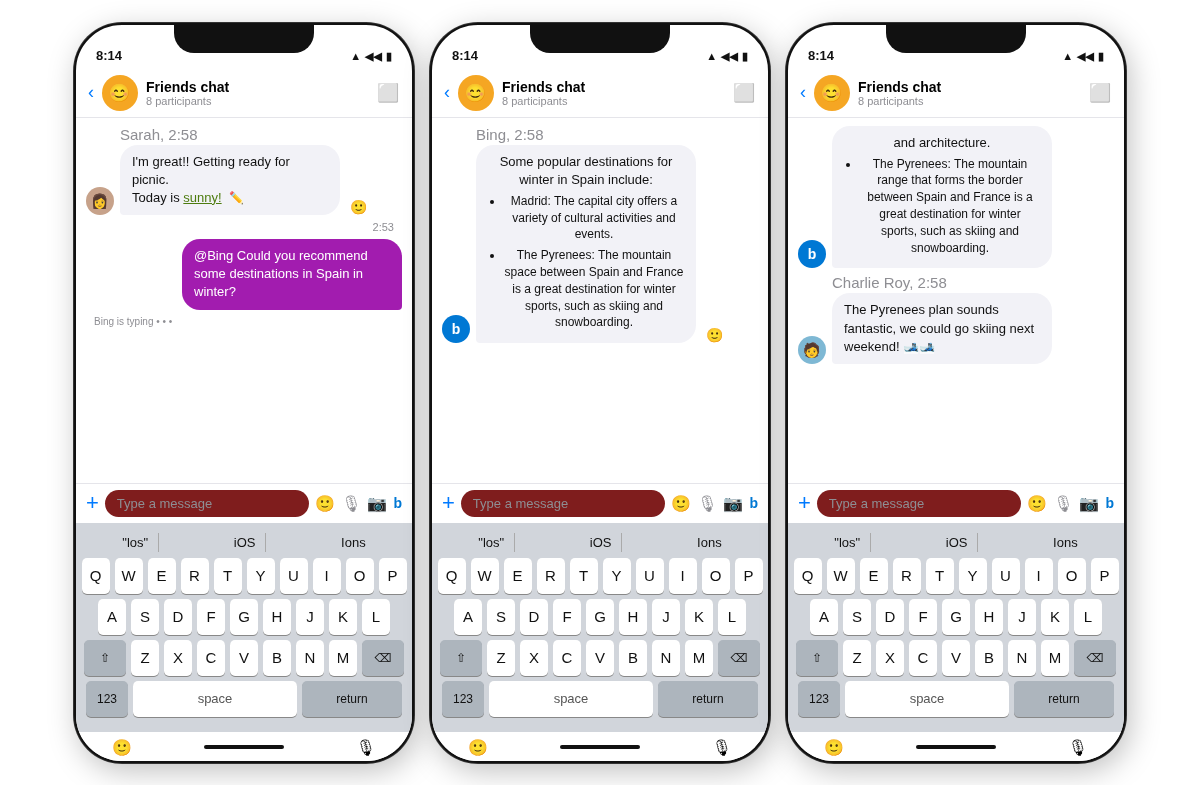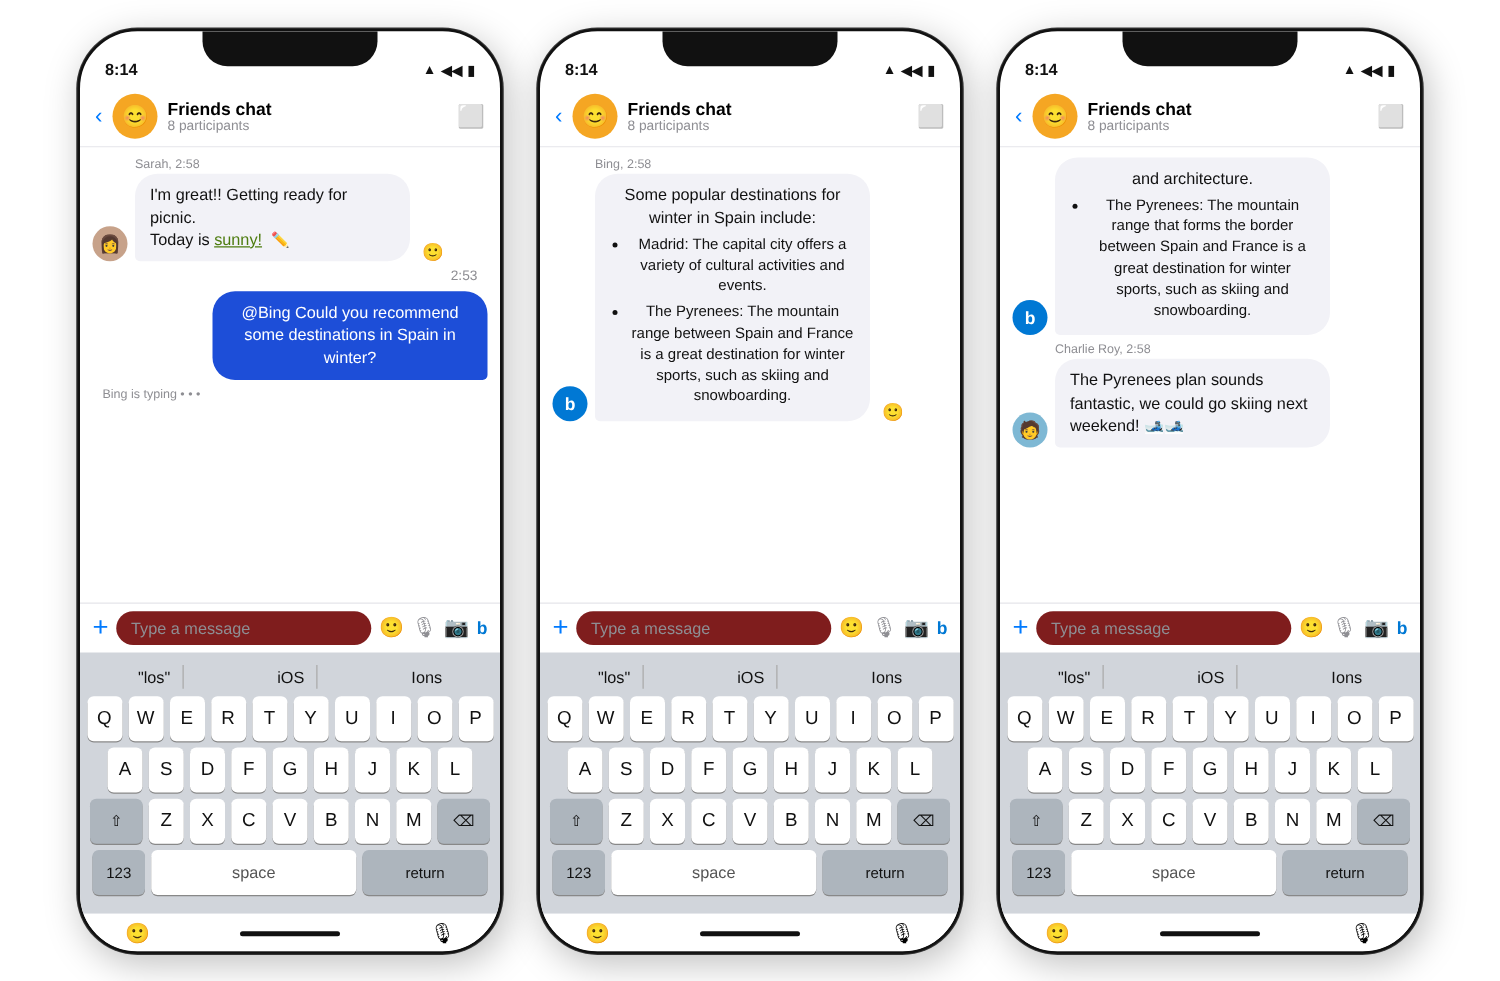--- a/index.html
+++ b/index.html
@@ -8,21 +8,21 @@
       display: flex;
       justify-content: center;
       align-items: center;
       width: 1200px;
       height: 785px;
       font-family: -apple-system, BlinkMacSystemFont, 'Segoe UI', sans-serif;
       gap: 18px;
     }
     .phones-container {
       display: flex;
-      gap: 28px;
+      gap: 16px;
       align-items: center;
       padding: 20px;
     }
     .phone {
       width: 340px;
       height: 740px;
       background: #fff;
       border-radius: 48px;
       border: 2px solid #111;
       box-shadow: 0 0 0 1px #333, 4px 8px 30px rgba(0,0,0,0.25);
@@ -114,38 +114,37 @@
       font-size: 14px;
     }
     .bubble {
       max-width: 220px;
       padding: 8px 12px;
       border-radius: 18px;
       font-size: 13px;
       line-height: 1.4;
     }
     .bubble.sent {
-      background: #1d4ed8;
+      background: #a21caf;
       color: #fff;
       border-bottom-right-radius: 4px;
-      text-align: center;
     }
     .bubble.received {
       background: #f2f2f7;
       color: #111;
       border-bottom-left-radius: 4px;
     }
     .bubble.bing-bubble {
       background: #f2f2f7;
       color: #111;
       border-bottom-left-radius: 4px;
       text-align: center;
     }
     .sender-name {
-      font-size: 10px;
+      font-size: 15px;
       color: #8e8e93;
       margin-bottom: 2px;
     }
     .bubble-group { display: flex; flex-direction: column; }
     .sunny-link { color: #4d7c0f; text-decoration: underline; }
     .typing-indicator {
       font-size: 10px;
       color: #8e8e93;
       padding-left: 8px;
     }
@@ -388,21 +387,21 @@
     </div>
     <div class="messages-area">
       <div class="message-row received">
         <div class="bing-icon">b</div>
         <div class="bubble-group">
           <div class="sender-name">Bing, 2:58</div>
           <div class="bubble bing-bubble">
             <span>Some popular destinations for winter in Spain include:</span>
             <ul>
               <li>Madrid: The capital city offers a variety of cultural activities and events.</li>
-              <li>The Pyrenees: The mountain range between Spain and France is a great destination for winter sports, such as skiing and snowboarding.</li>
+              <li>The Pyrenees: The mountain space between Spain and France is a great destination for winter sports, such as skiing and snowboarding.</li>
             </ul>
           </div>
         </div>
         <span class="reaction-icon">🙂</span>
       </div>
     </div>
     <div class="input-bar">
       <span class="input-plus">+</span>
       <div class="input-field">Type a message</div>
       <div class="input-icons">

